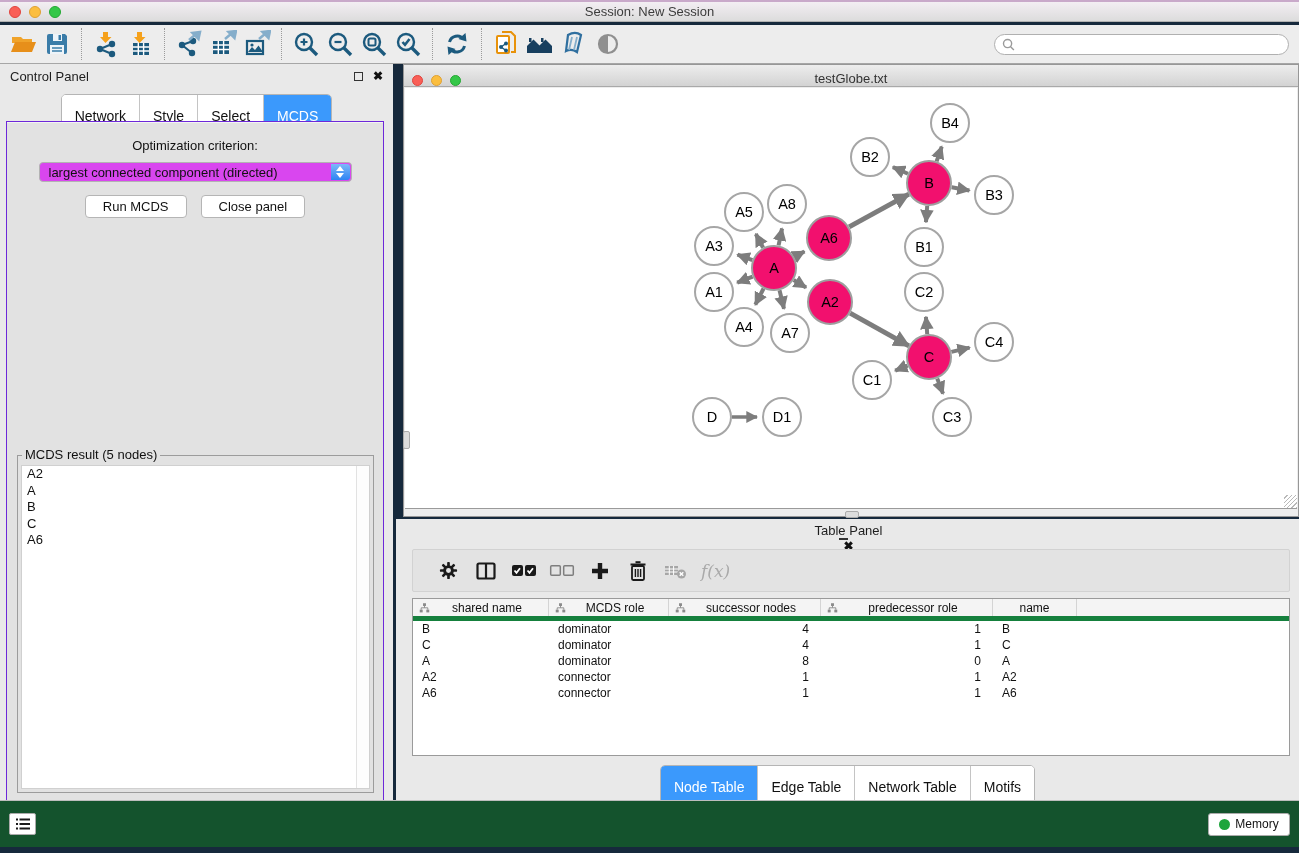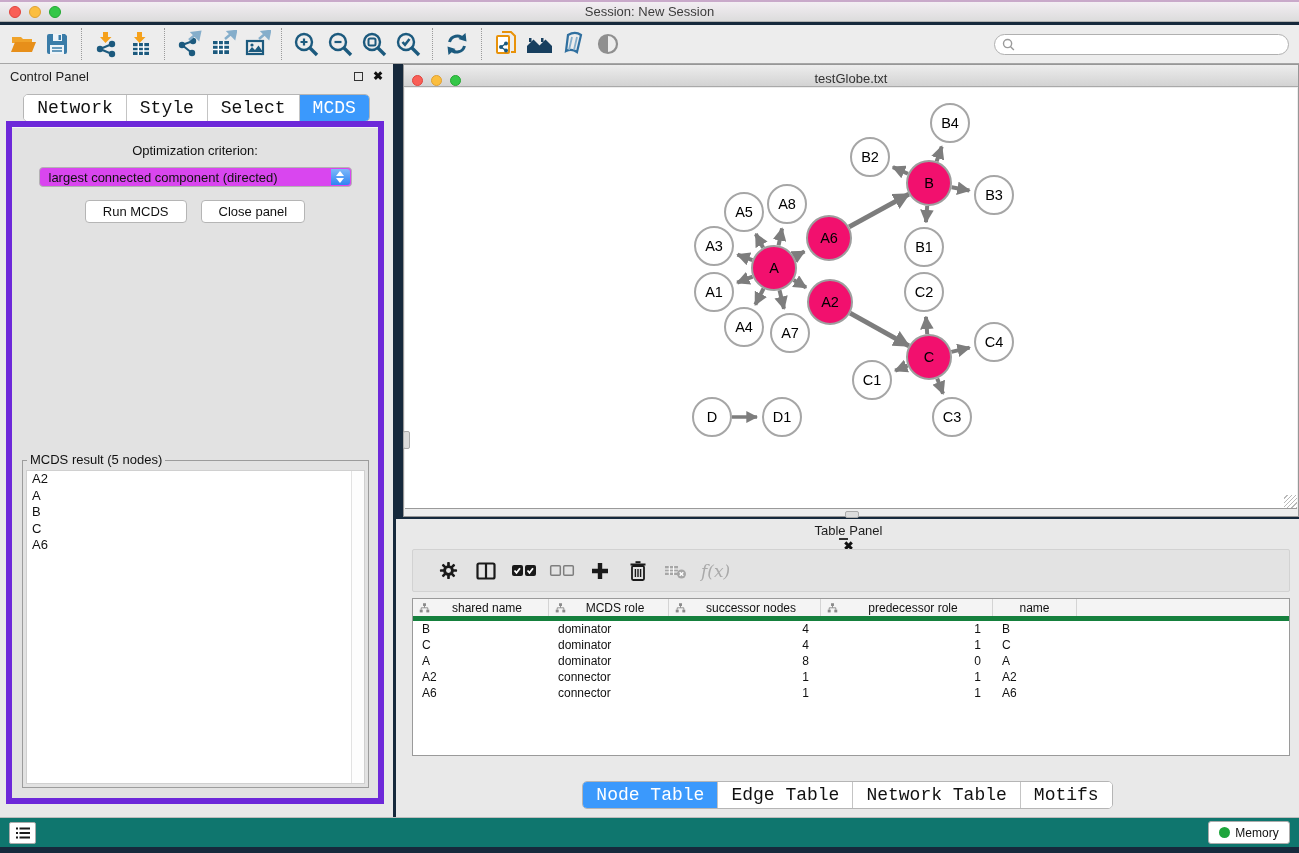--- a/index.html
+++ b/index.html
@@ -50,28 +50,28 @@
   }
 
   
   .control-panel { position:absolute; left:0; top:64px; width:393px; height:754px; background:#e9e9e9; }
   .panel-head { height:24px; display:flex; align-items:center; padding:0 10px; }
   .panel-head .ph-title { font-size:13px; color:#1e1e1e; flex:1; }
   .float-box { width:9px; height:9px; border:1.5px solid #333; display:inline-block; margin-right:10px; cursor:pointer; }
   .close-x { font-size:12px; font-weight:bold; color:#111; cursor:pointer; line-height:1; }
 
   .seg-group { display:flex; border:1px solid #b5b5b5; border-radius:5px; overflow:hidden; background:#fff; }
-  .seg { padding:3px 13px; font-size:18px; color:#111; background:#fff; border-right:1px solid #c4c4c4; cursor:pointer; white-space:nowrap;font-family:Liberation Mono, monospace; }
+  .seg { padding:13px 13px; font-size:14px; color:#111; background:#fff; border-right:1px solid #c4c4c4; cursor:pointer; white-space:nowrap; }
   .seg:last-child { border-right:none; }
   .seg.active { background:#3b99fc; color:#fff; }
   .cp-tabs-row { position:absolute; top:30px; left:0; right:0; display:flex; justify-content:center; }
 
   .cp-body {
     position:absolute; left:6px; right:9px; top:57px; bottom:14px;
-    background:#e2e2e2; border:6px solid #6d28d9; box-shadow:inset 0 1px 0 #f3f3f3;
+    background:#e2e2e2; border:1px solid #6d28d9; box-shadow:inset 0 1px 0 #f3f3f3;
   }
   .opt-label { text-align:center; font-size:13px; color:#111; margin-top:16px; }
   .select-box {
     position:relative; width:313px; height:20px; margin:9px auto 0 auto;
     background:#d946ef; border:1px solid #b3b3b3; border-radius:4px;
     font-size:13px; color:#111; display:flex; align-items:center; padding-left:9px; cursor:pointer;
   }
   .select-stepper {
     position:absolute; right:1px; top:1px; bottom:1px; width:19px;
     border-radius:0 3px 3px 0;
@@ -152,22 +152,22 @@
   .tr { display:flex; height:16px; align-items:center; }
   .tr:first-of-type { margin-top:2px; }
   .td { overflow:hidden; white-space:nowrap; }
   .td.al { text-align:left; padding-left:9px; }
   .td.ar { text-align:right; padding-right:12px; }
 
   .tp-tabs-row { position:absolute; bottom:9px; left:0; right:0; display:flex; justify-content:center; }
 
   
   .statusbar {
-    position:absolute; left:0; right:0; bottom:6px; height:30px;
-    background:#0f766e; border-top:1px solid #bdbdbd;
+    position:absolute; left:0; right:0; bottom:6px; height:47px;
+    background:#14532d; border-top:1px solid #bdbdbd;
     display:flex; align-items:center;
   }
   .status-left-btn {
     margin-left:9px; width:27px; height:22px; background:#fff;
     border:1px solid #ababab; border-radius:2px;
     display:flex; align-items:center; justify-content:center; cursor:pointer;
   }
   .memory-btn {
     position:absolute; right:9px; width:82px; height:23px; background:#fff;
     border:1px solid #ababab; border-radius:3px;

